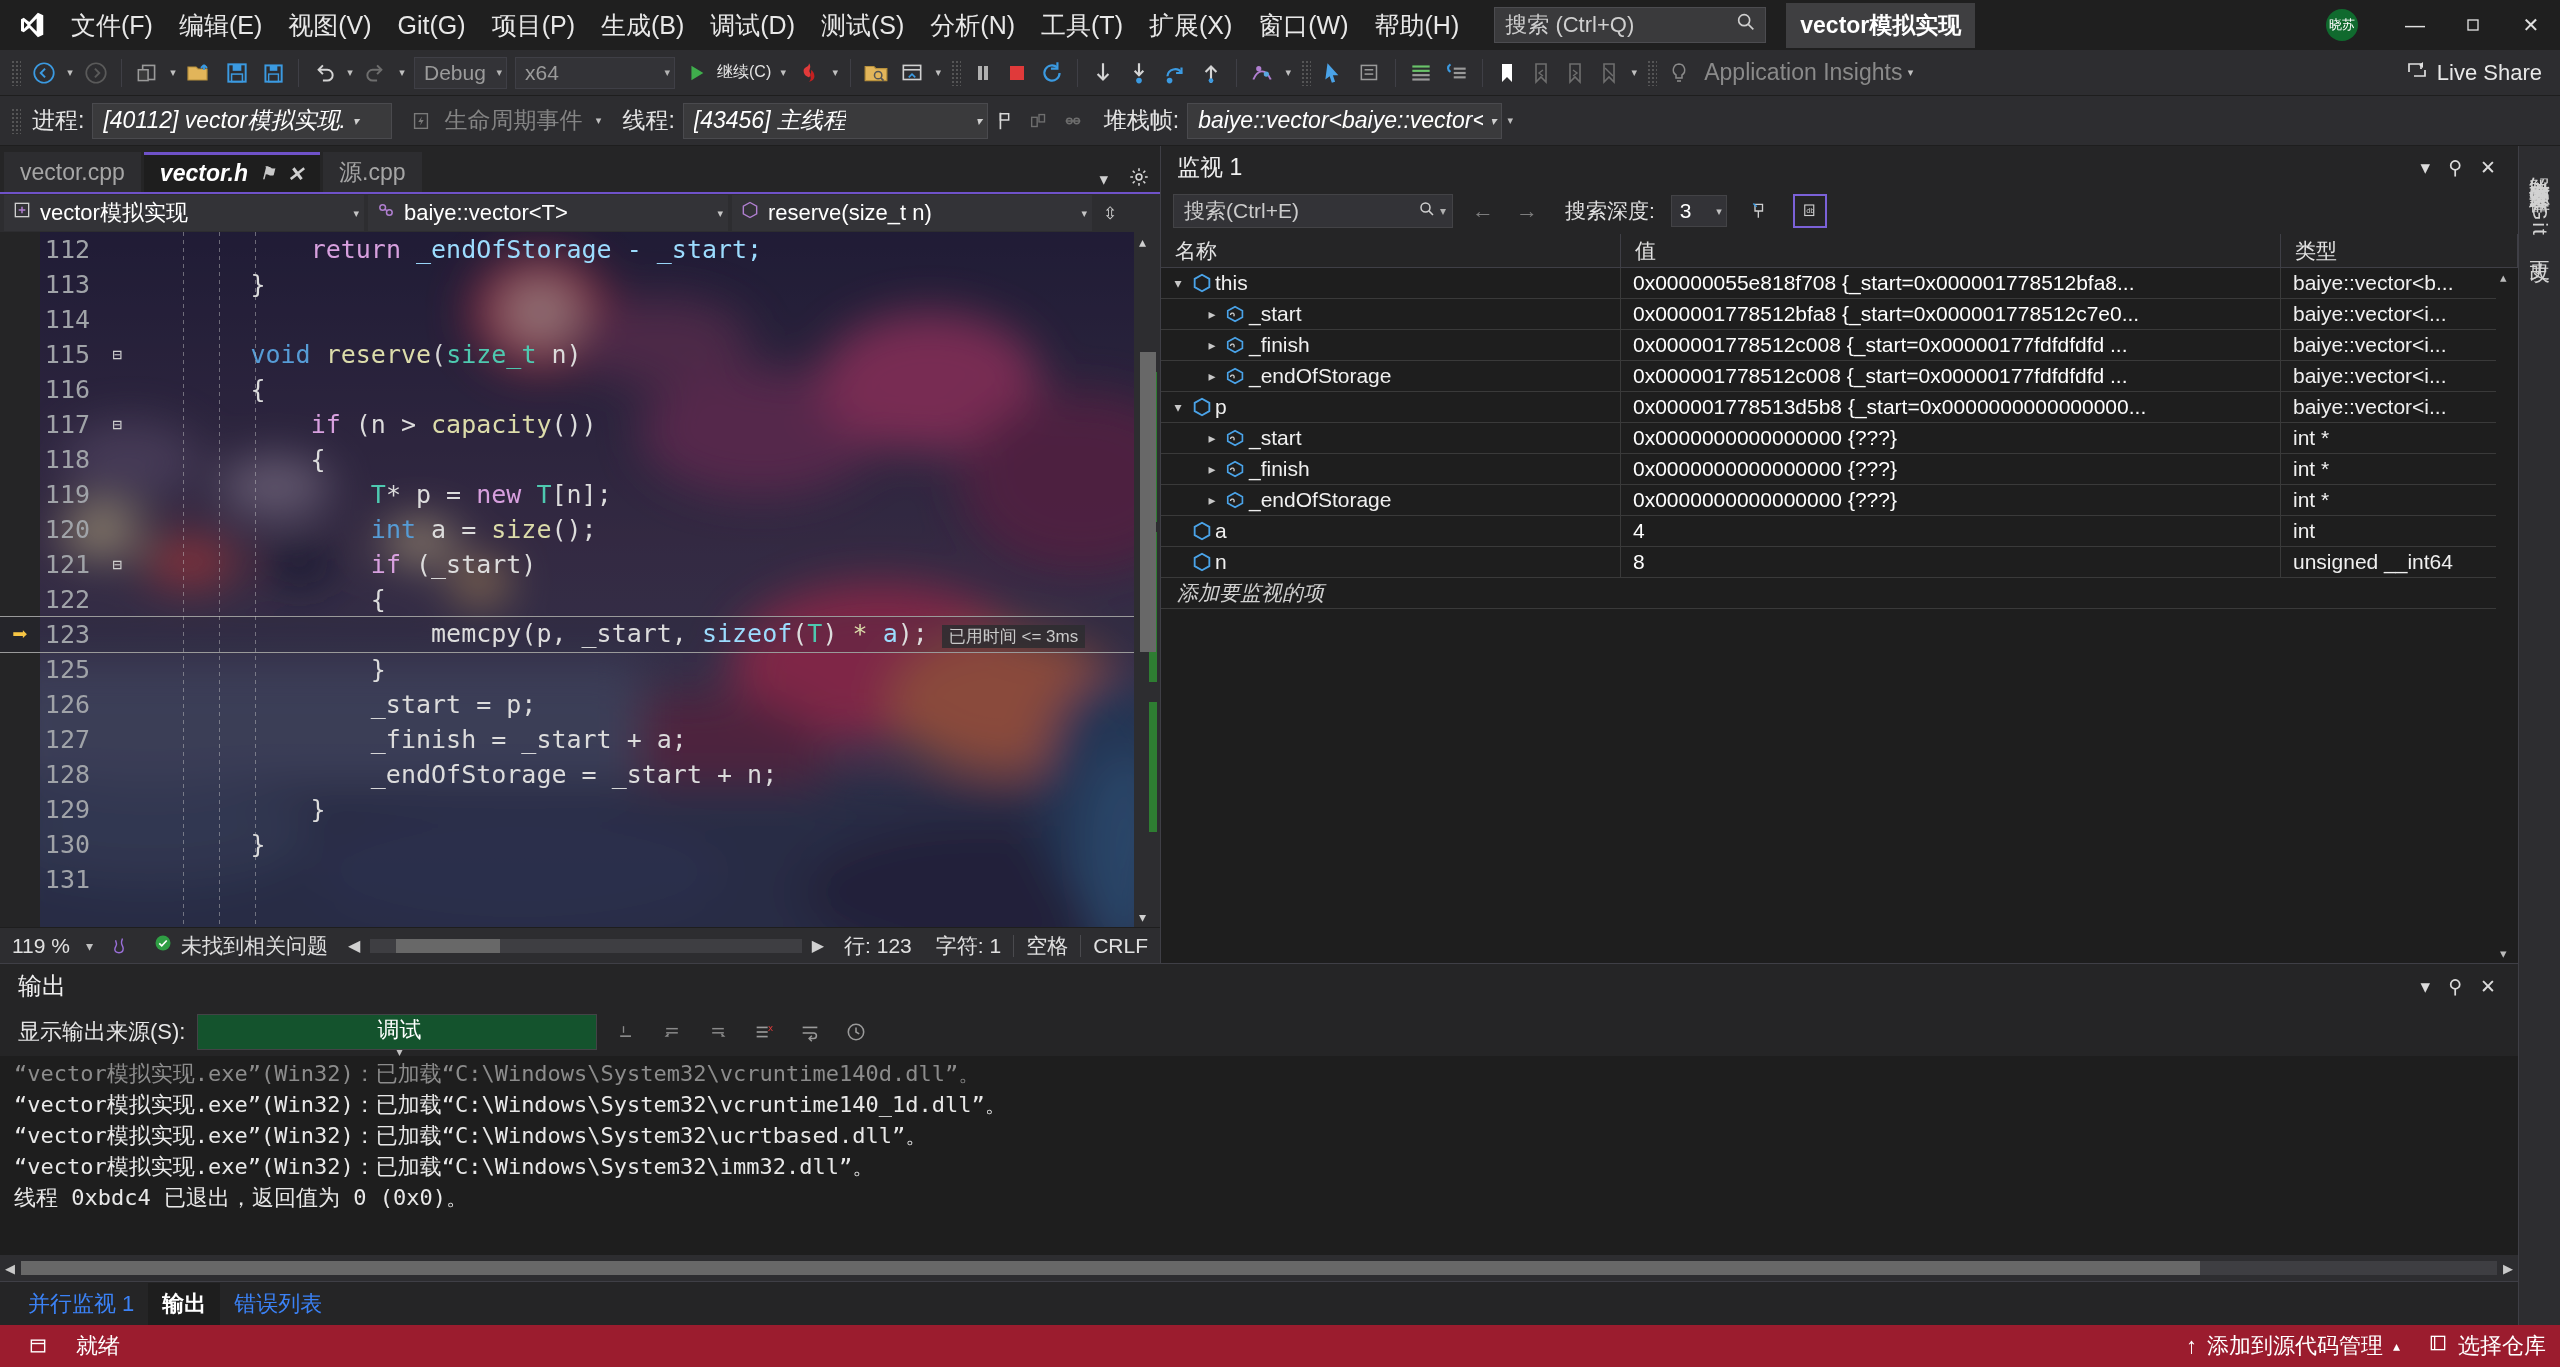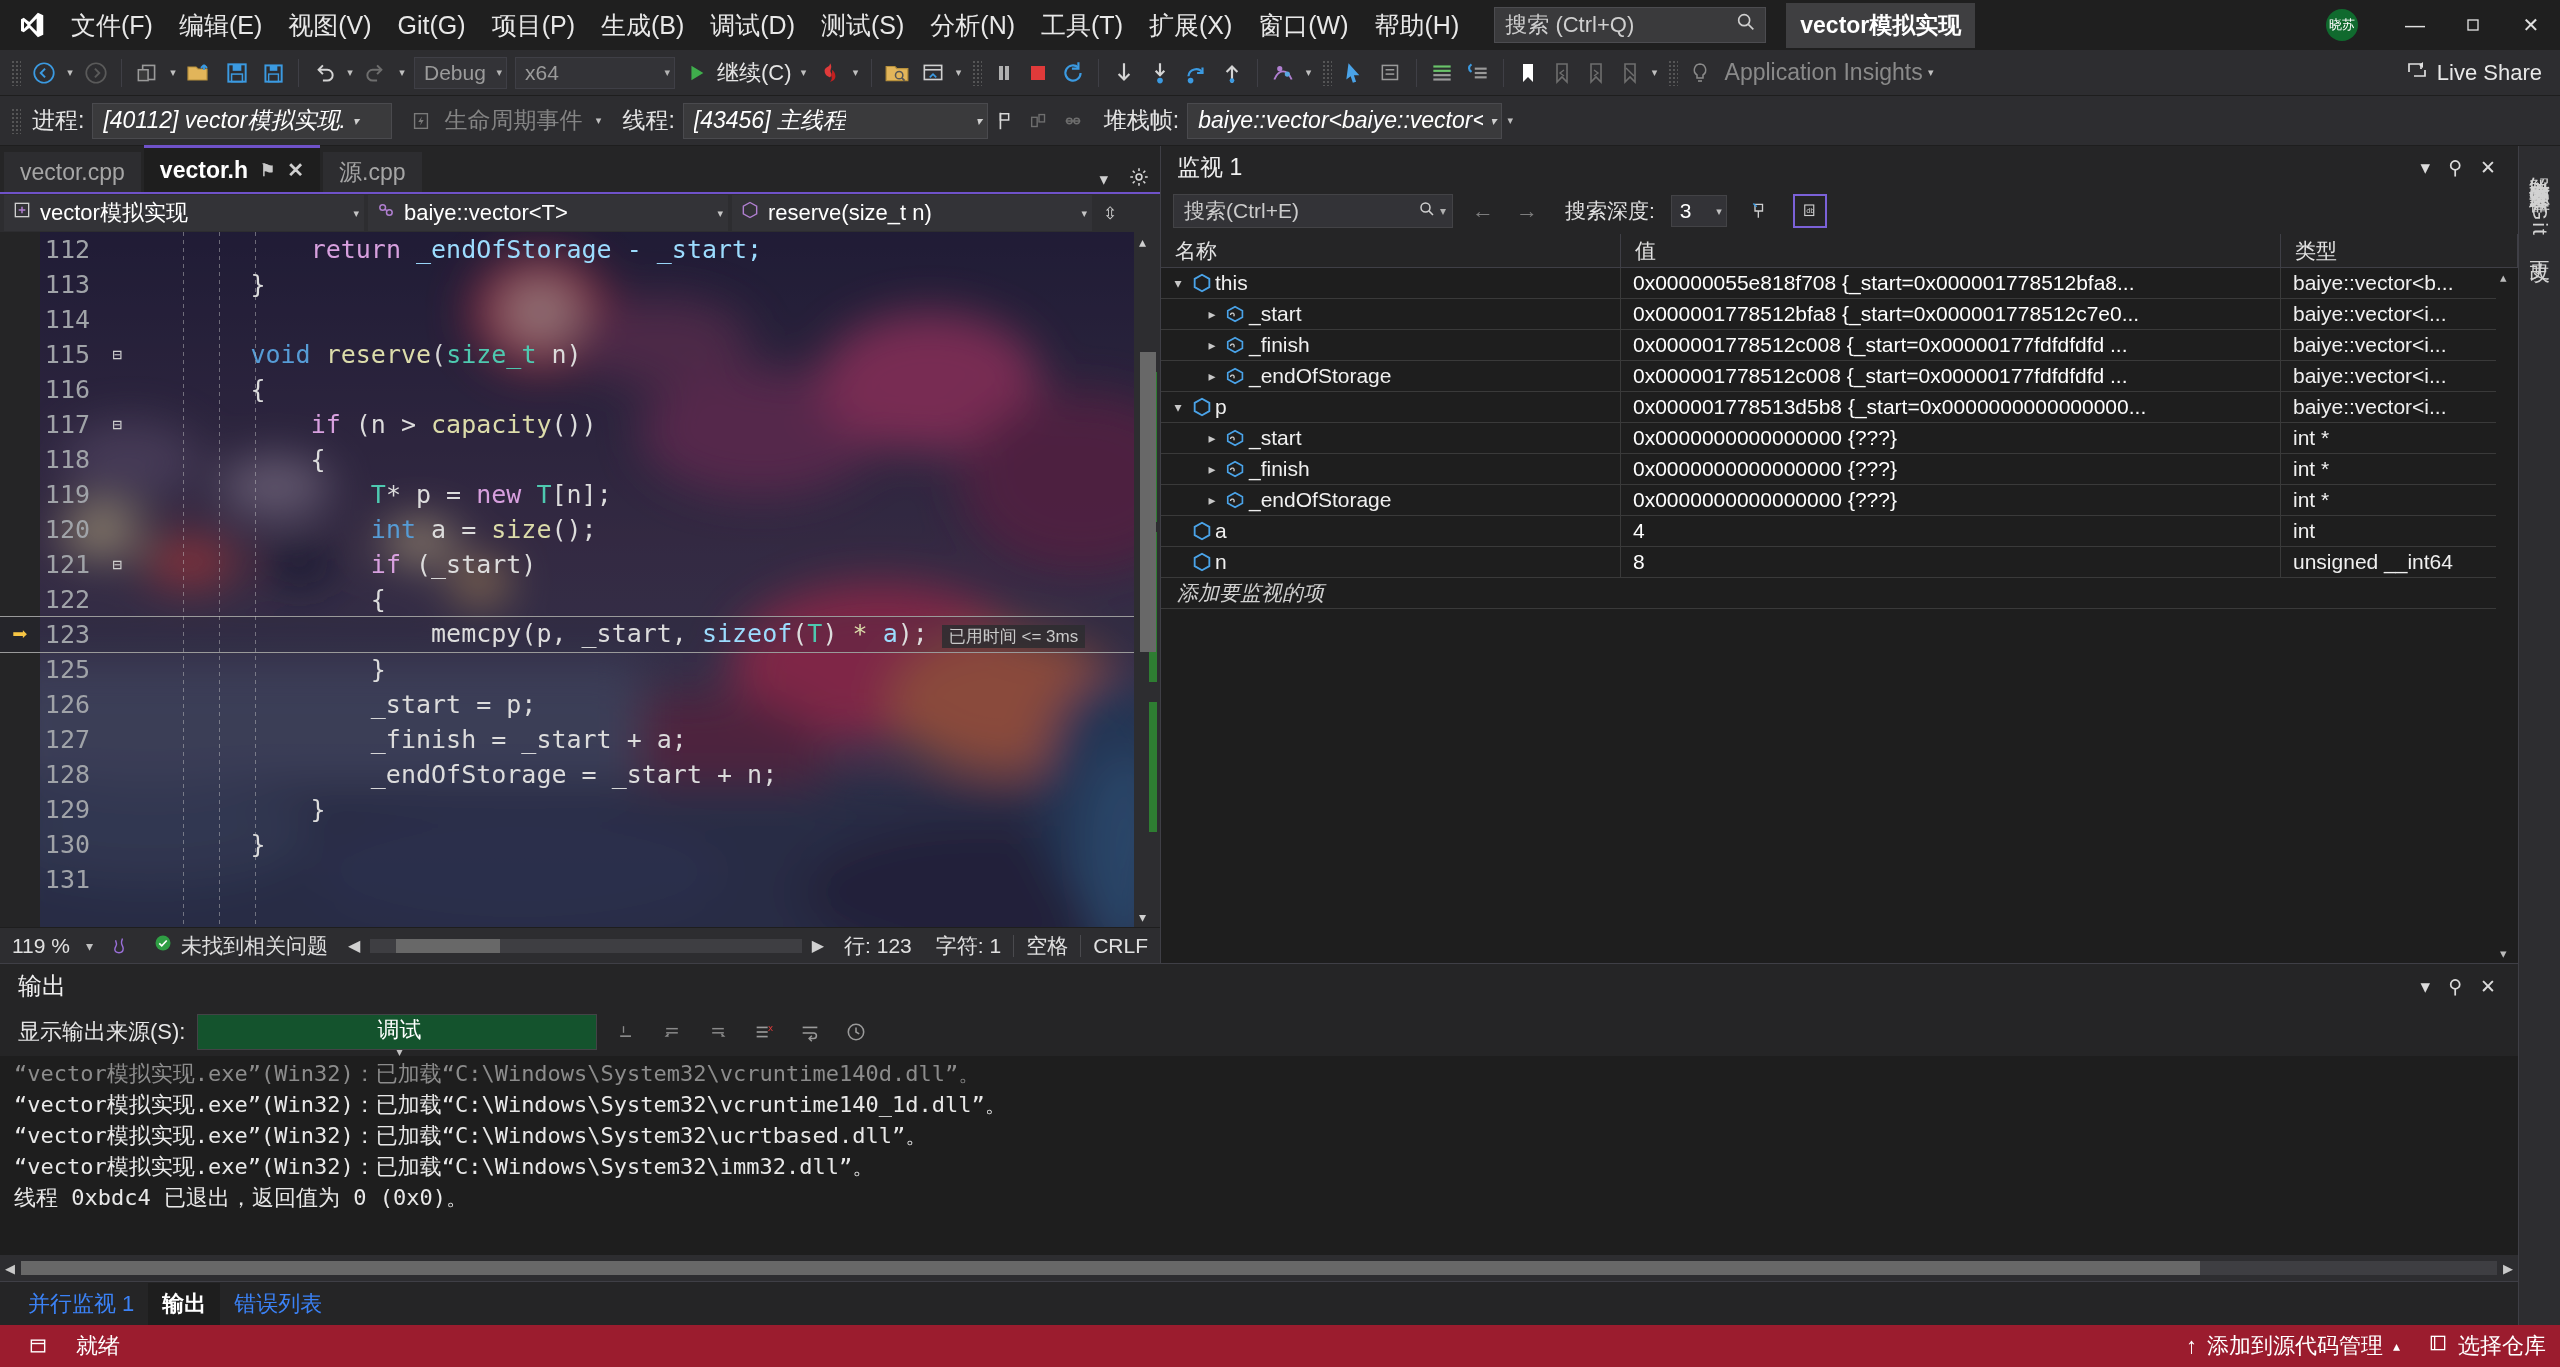--- a/index.html
+++ b/index.html
@@ -48,21 +48,21 @@
   .tbtn { height:38px; min-width:34px; display:flex; align-items:center; justify-content:center;
           padding:0 5px; color:#d4d4d4; }
   .tsep { width:1px; height:28px; background:#3f3f46; margin:0 7px; }
   .tdrop { width:16px; display:flex; align-items:center; justify-content:center; color:#c0c0c0; font-size:11px;}
   .combo {
     height:32px; background:#333337; border:1px solid #3f3f46; color:#9b9b9b; font-size:21px;
     display:flex; align-items:center; padding:0 4px 0 9px; margin:0 4px;
   }
   .combo .cval { flex:1; overflow:hidden; white-space:nowrap; }
   .combo .carr { font-size:11px; color:#b4b4b4; padding-left:6px; }
-  .tlabel { font-size:22px; color:#e4e4e4; padding:0 4px; white-space:nowrap;}
+  .tlabel { font-size:16px; color:#e4e4e4; padding:0 4px; white-space:nowrap;}
   .appins { color:#8a8a8a; font-size:23px; padding-left:8px; white-space:nowrap;}
   .liveshare { margin-left:auto; color:#e8e8e8; font-size:22px; display:flex; align-items:center; padding-right:18px; }
 
   
   .ctxbar { height:50px; background:#2d2d30; display:flex; align-items:center; flex:0 0 50px; padding-left:6px;
             border-bottom:1px solid #1e1e1e; }
   .ctx-label { font-size:23px; color:#e4e4e4; padding:0 8px 0 6px; white-space:nowrap; }
   .ctx-label.dim { color:#848484; }
   .ctx-combo {
     height:36px; background:#3a3a3c; border:1px solid #4a4a4e; display:flex; align-items:center;
@@ -76,21 +76,21 @@
   .leftcol { display:flex; flex-direction:column; min-width:0; }
   .rightrail { width:42px; background:#2d2d30; border-left:1px solid #3f3f46; display:flex; flex-direction:column;
                align-items:center; padding-top:14px; }
   .rail-text { writing-mode: vertical-rl; font-size:21px; color:#d2d2d2; margin-bottom:26px; letter-spacing:2px;}
 
   
   .editor-wrap { width:1160px; display:flex; flex-direction:column; min-height:0; }
   .tabstrip { height:46px; background:#252526; display:flex; align-items:flex-end; flex:0 0 46px; padding-left:4px;}
   .tab { height:40px; display:flex; align-items:center; padding:0 16px; font-size:23px; color:#a6a6a6;
          background:#2d2d30; margin-right:3px; }
-  .tab.active { background:#1e1e1e; color:#ffffff; font-weight:bold; border-top:3px solid #6f52c9; height:47px; }
+  .tab.active { background:#1e1e1e; color:#ffffff; font-weight:bold; border-top:3px solid #6f52c9; height:40px;font-style:italic; }
   .tab .pin { font-size:17px; color:#c8c8c8; padding-left:12px; }
   .tab .x { font-size:20px; color:#d0d0d0; padding-left:12px; }
 
   .navbar-code { height:40px; background:#2d2d30; display:flex; align-items:center; flex:0 0 40px;
                  border-top:2px solid #6f52c9; }
   .nav-combo { height:36px; background:#333337; display:flex; align-items:center; padding:0 5px 0 8px;
                color:#ffffff; font-size:22px; white-space:nowrap; overflow:hidden; margin-right:4px;}
   .nav-combo .na { margin-left:auto; padding-left:8px; font-size:11px; color:#c6c6c6;}
   .split-ico { width:28px; display:flex; align-items:center; justify-content:center; color:#d0d0d0; font-size:17px;}
 

